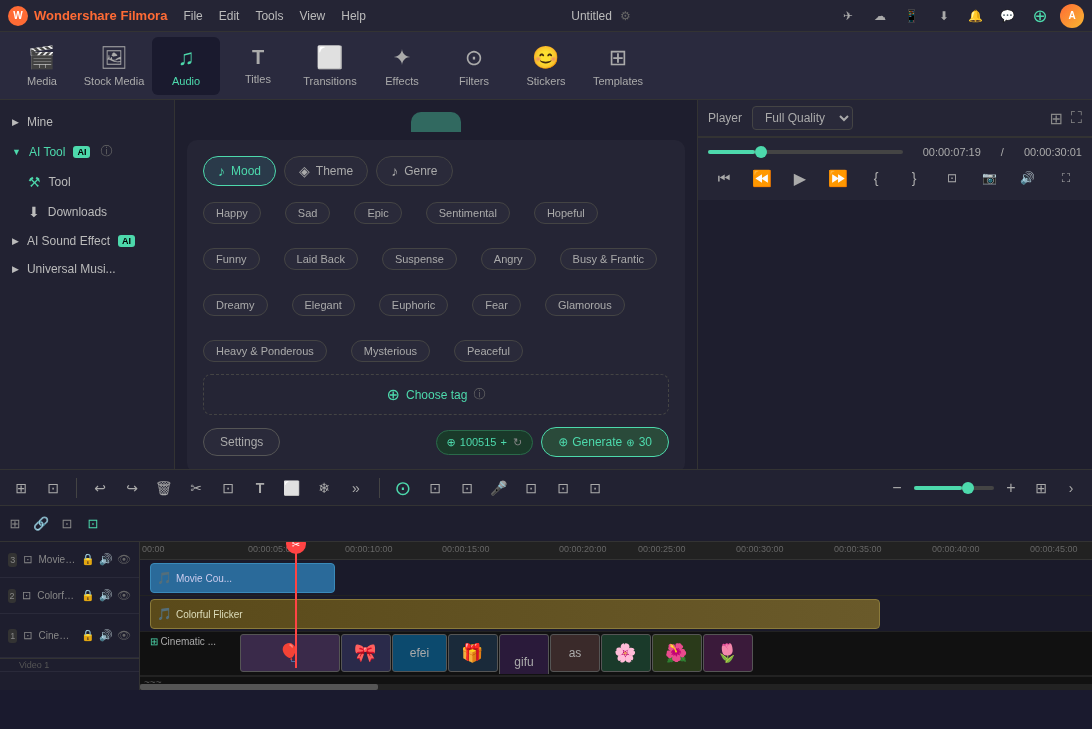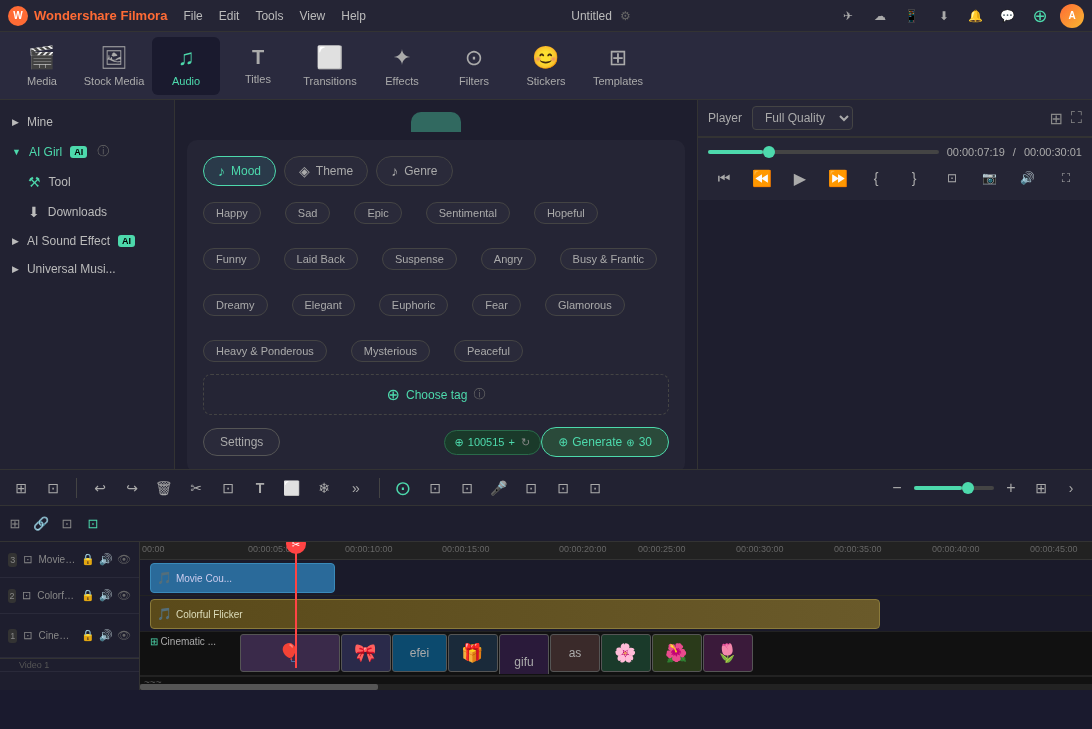--- a/index.html
+++ b/index.html
@@ -213,20 +213,21 @@
       color: #4dd9ac;
       cursor: pointer;
       margin-bottom: 12px;
       font-size: 12px;
     }
 
     
     .panel-bottom {
       display: flex;
       align-items: center;
+      gap: 8px;
     }
     .settings-btn {
       padding: 6px 16px;
       border-radius: 16px;
       border: 1px solid #555;
       background: #2a2a3a;
       color: #aaa;
       cursor: pointer;
       font-size: 12px;
     }
@@ -324,21 +325,21 @@
 
     
     .player-controls {
       background: #252535;
       padding: 8px 10px;
       border-top: 1px solid #333;
     }
     .progress-row {
       display: flex;
       align-items: center;
-      gap: 8px;
+      gap: 20px;
       margin-bottom: 6px;
     }
     .progress-bar {
       flex: 1;
       height: 4px;
       background: #444;
       border-radius: 2px;
       position: relative;
     }
     .progress-fill {
@@ -673,21 +674,21 @@
 
   <div class="sidebar">
 
     <div class="sidebar-item">
       <span style="font-size:9px;">▶</span>
       <span>Mine</span>
     </div>
 
     <div class="sidebar-item active">
       <span style="font-size:9px;">▼</span>
-      <span>AI Girl</span>
+      <span>AI Tool</span>
       <span class="ai-badge">AI</span>
       <span class="info-icon">ⓘ</span>
     </div>
 
     <div class="sidebar-item" style="padding-left:28px;">
       <span style="font-size:14px;color:#4dd9ac;">⚒</span>
       <span>Tool</span>
     </div>
 
     <div class="sidebar-item" style="padding-left:28px;">

